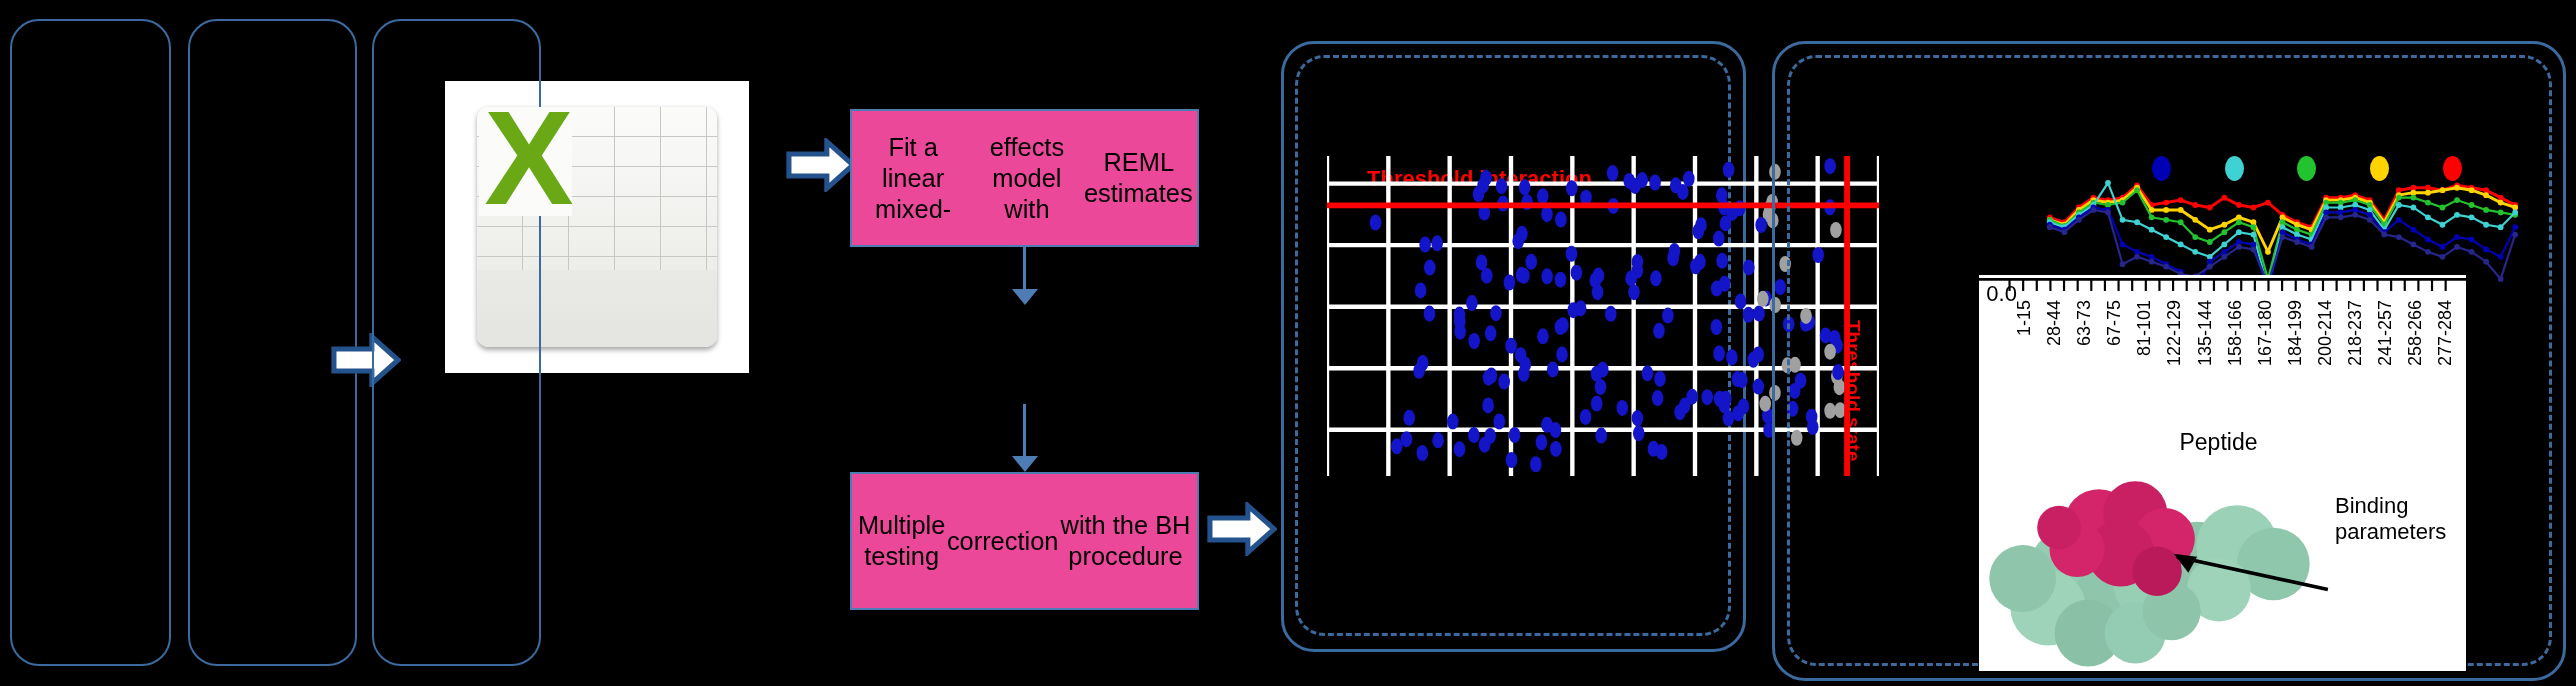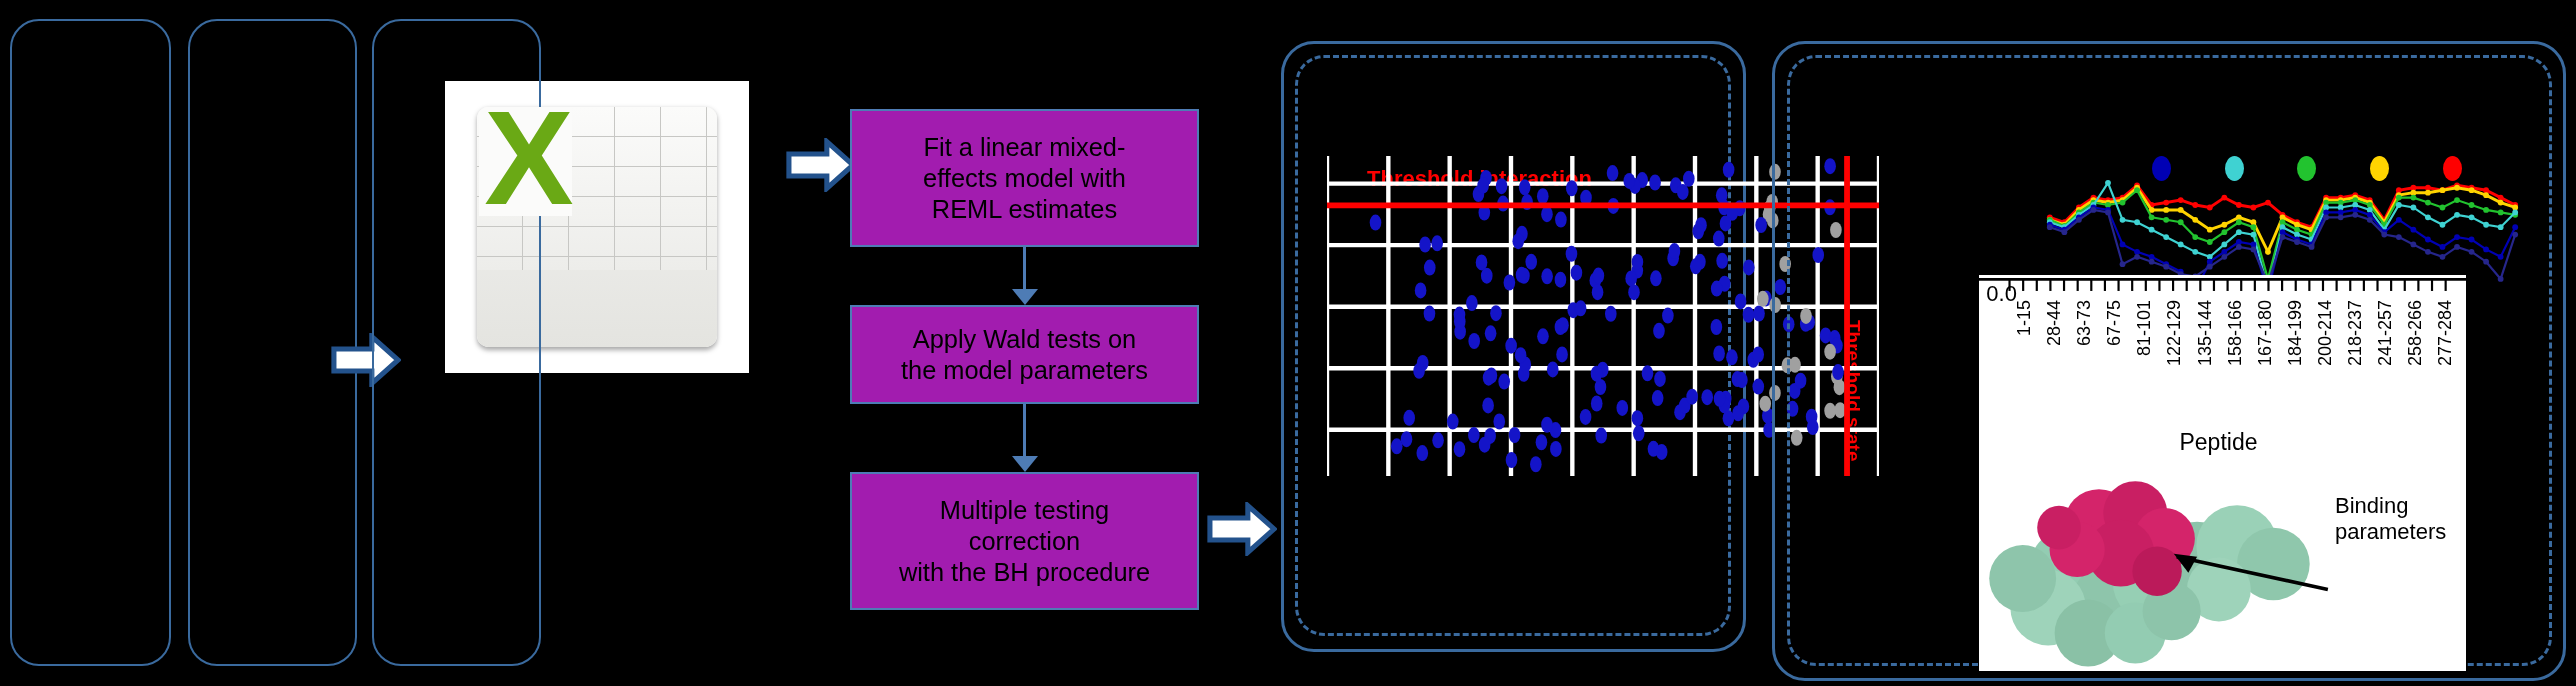--- a/index.html
+++ b/index.html
@@ -63,27 +63,27 @@
   .csv-band span{
     color:#ffffff; font-size:51px; font-weight:bold; letter-spacing:0.7px;
     text-shadow:0 1.5px 2.2px rgba(0,0,0,.35);
   }
 
   
   #panel-model{ left:372px; top:19px; width:169px; height:647px; }
 
   .stepbox{
     position:absolute;
-    background:#a21caf;
+    background:#ec4899;
     border:2.2px solid #4e7cb5;
     color:#000;
     font-size:25.4px;
     line-height:31px;
     text-align:center;
-    display:flex; flex-direction:column; align-items:center; justify-content:center;
+    display:flex; flex-direction:row; align-items:center; justify-content:center;
     padding:2.9px 4.4px;
   }
   .stepbox b{ font-weight:normal; }
 
   #step-1{ left:850px; top:109px;  width:349px; height:138px; }
   #step-2{ left:850px; top:305px;  width:349px; height:99px; }
   #step-3{ left:850px; top:472px;  width:349px; height:138px;align-items:center; }
 
   .vconn{
     position:absolute; width:2.9px; background:#4e7cb5; left:1023px;
@@ -197,24 +197,20 @@
 
   <div class="stepbox" id="step-1">
     <div>Fit a linear mixed-</div>
     <div>effects model with</div>
     <div><b>REML</b><span> estimates</span></div>
   </div>
 
   <div class="vconn" id="vconn-1"></div>
   <div class="vhead" id="vhead-1"></div>
 
-  <div class="stepbox" id="step-2">
-    <div><span>Apply </span><b>Wald tests</b><span> on</span></div>
-    <div>the model parameters</div>
-  </div>
 
   <div class="vconn" id="vconn-2"></div>
   <div class="vhead" id="vhead-2"></div>
 
   <div class="stepbox" id="step-3">
     <div>Multiple testing</div>
     <div>correction</div>
     <div><span>with the </span><b>BH</b><span> procedure</span></div>
   </div>
 

